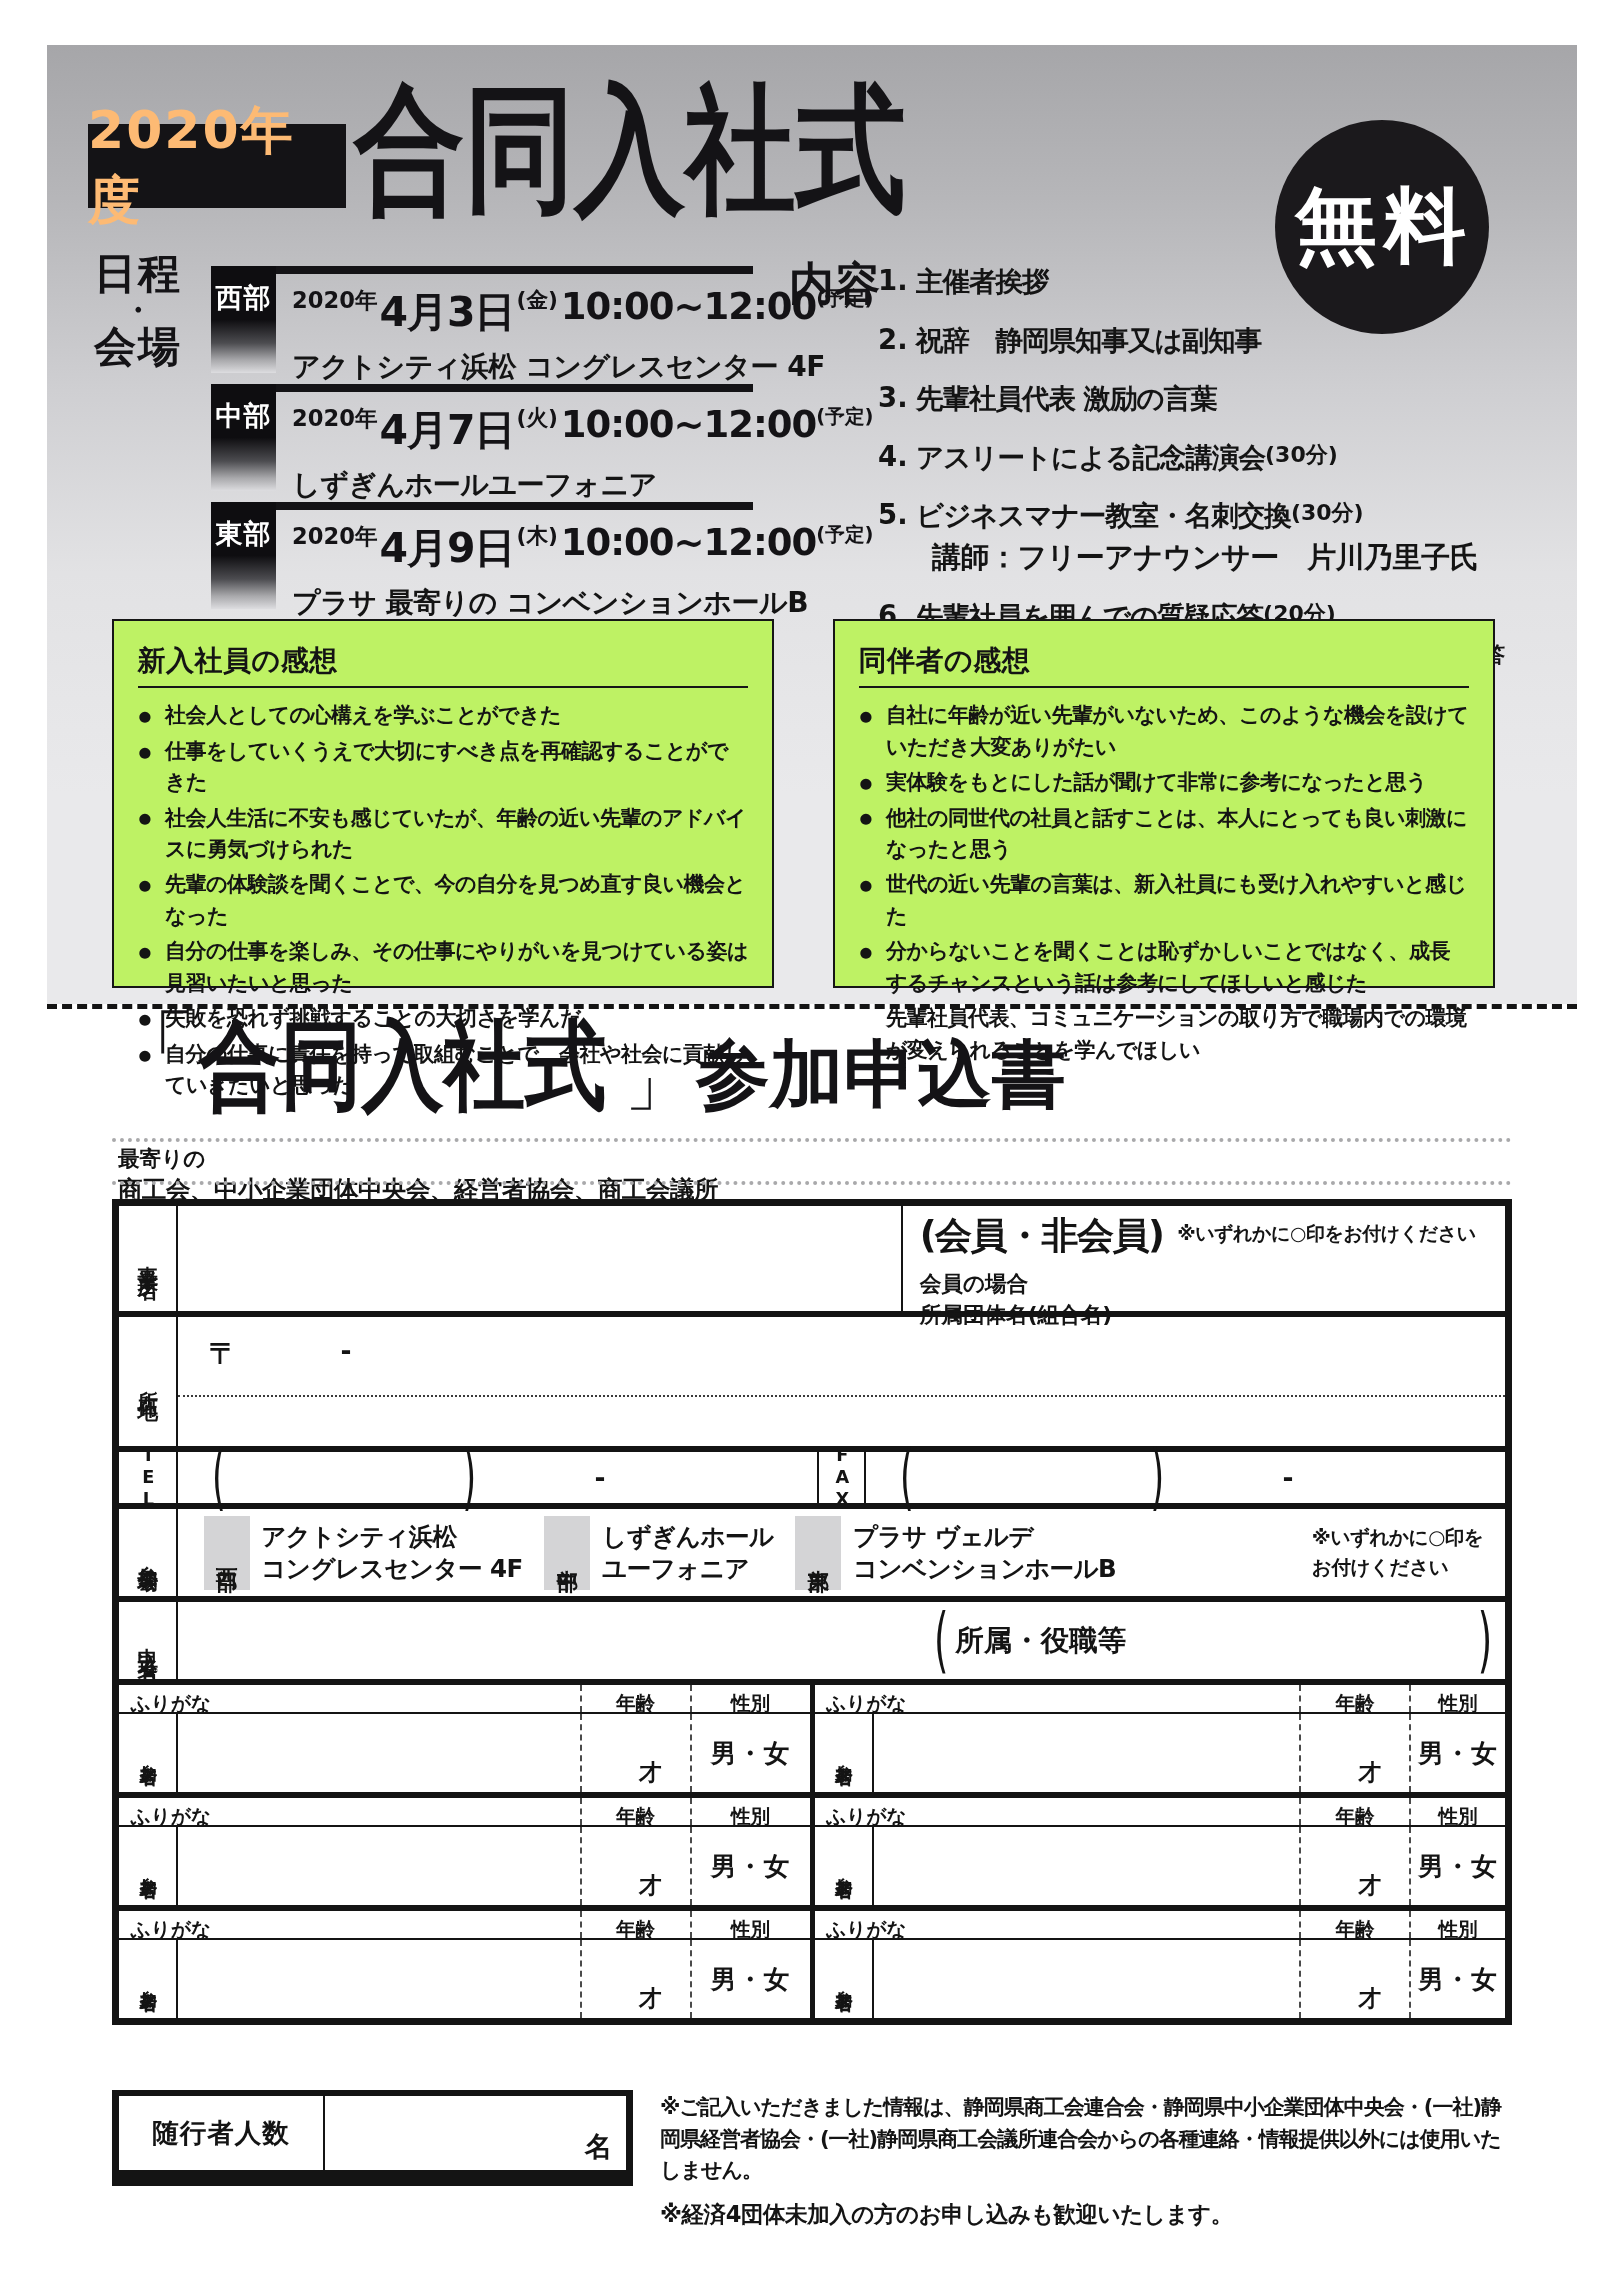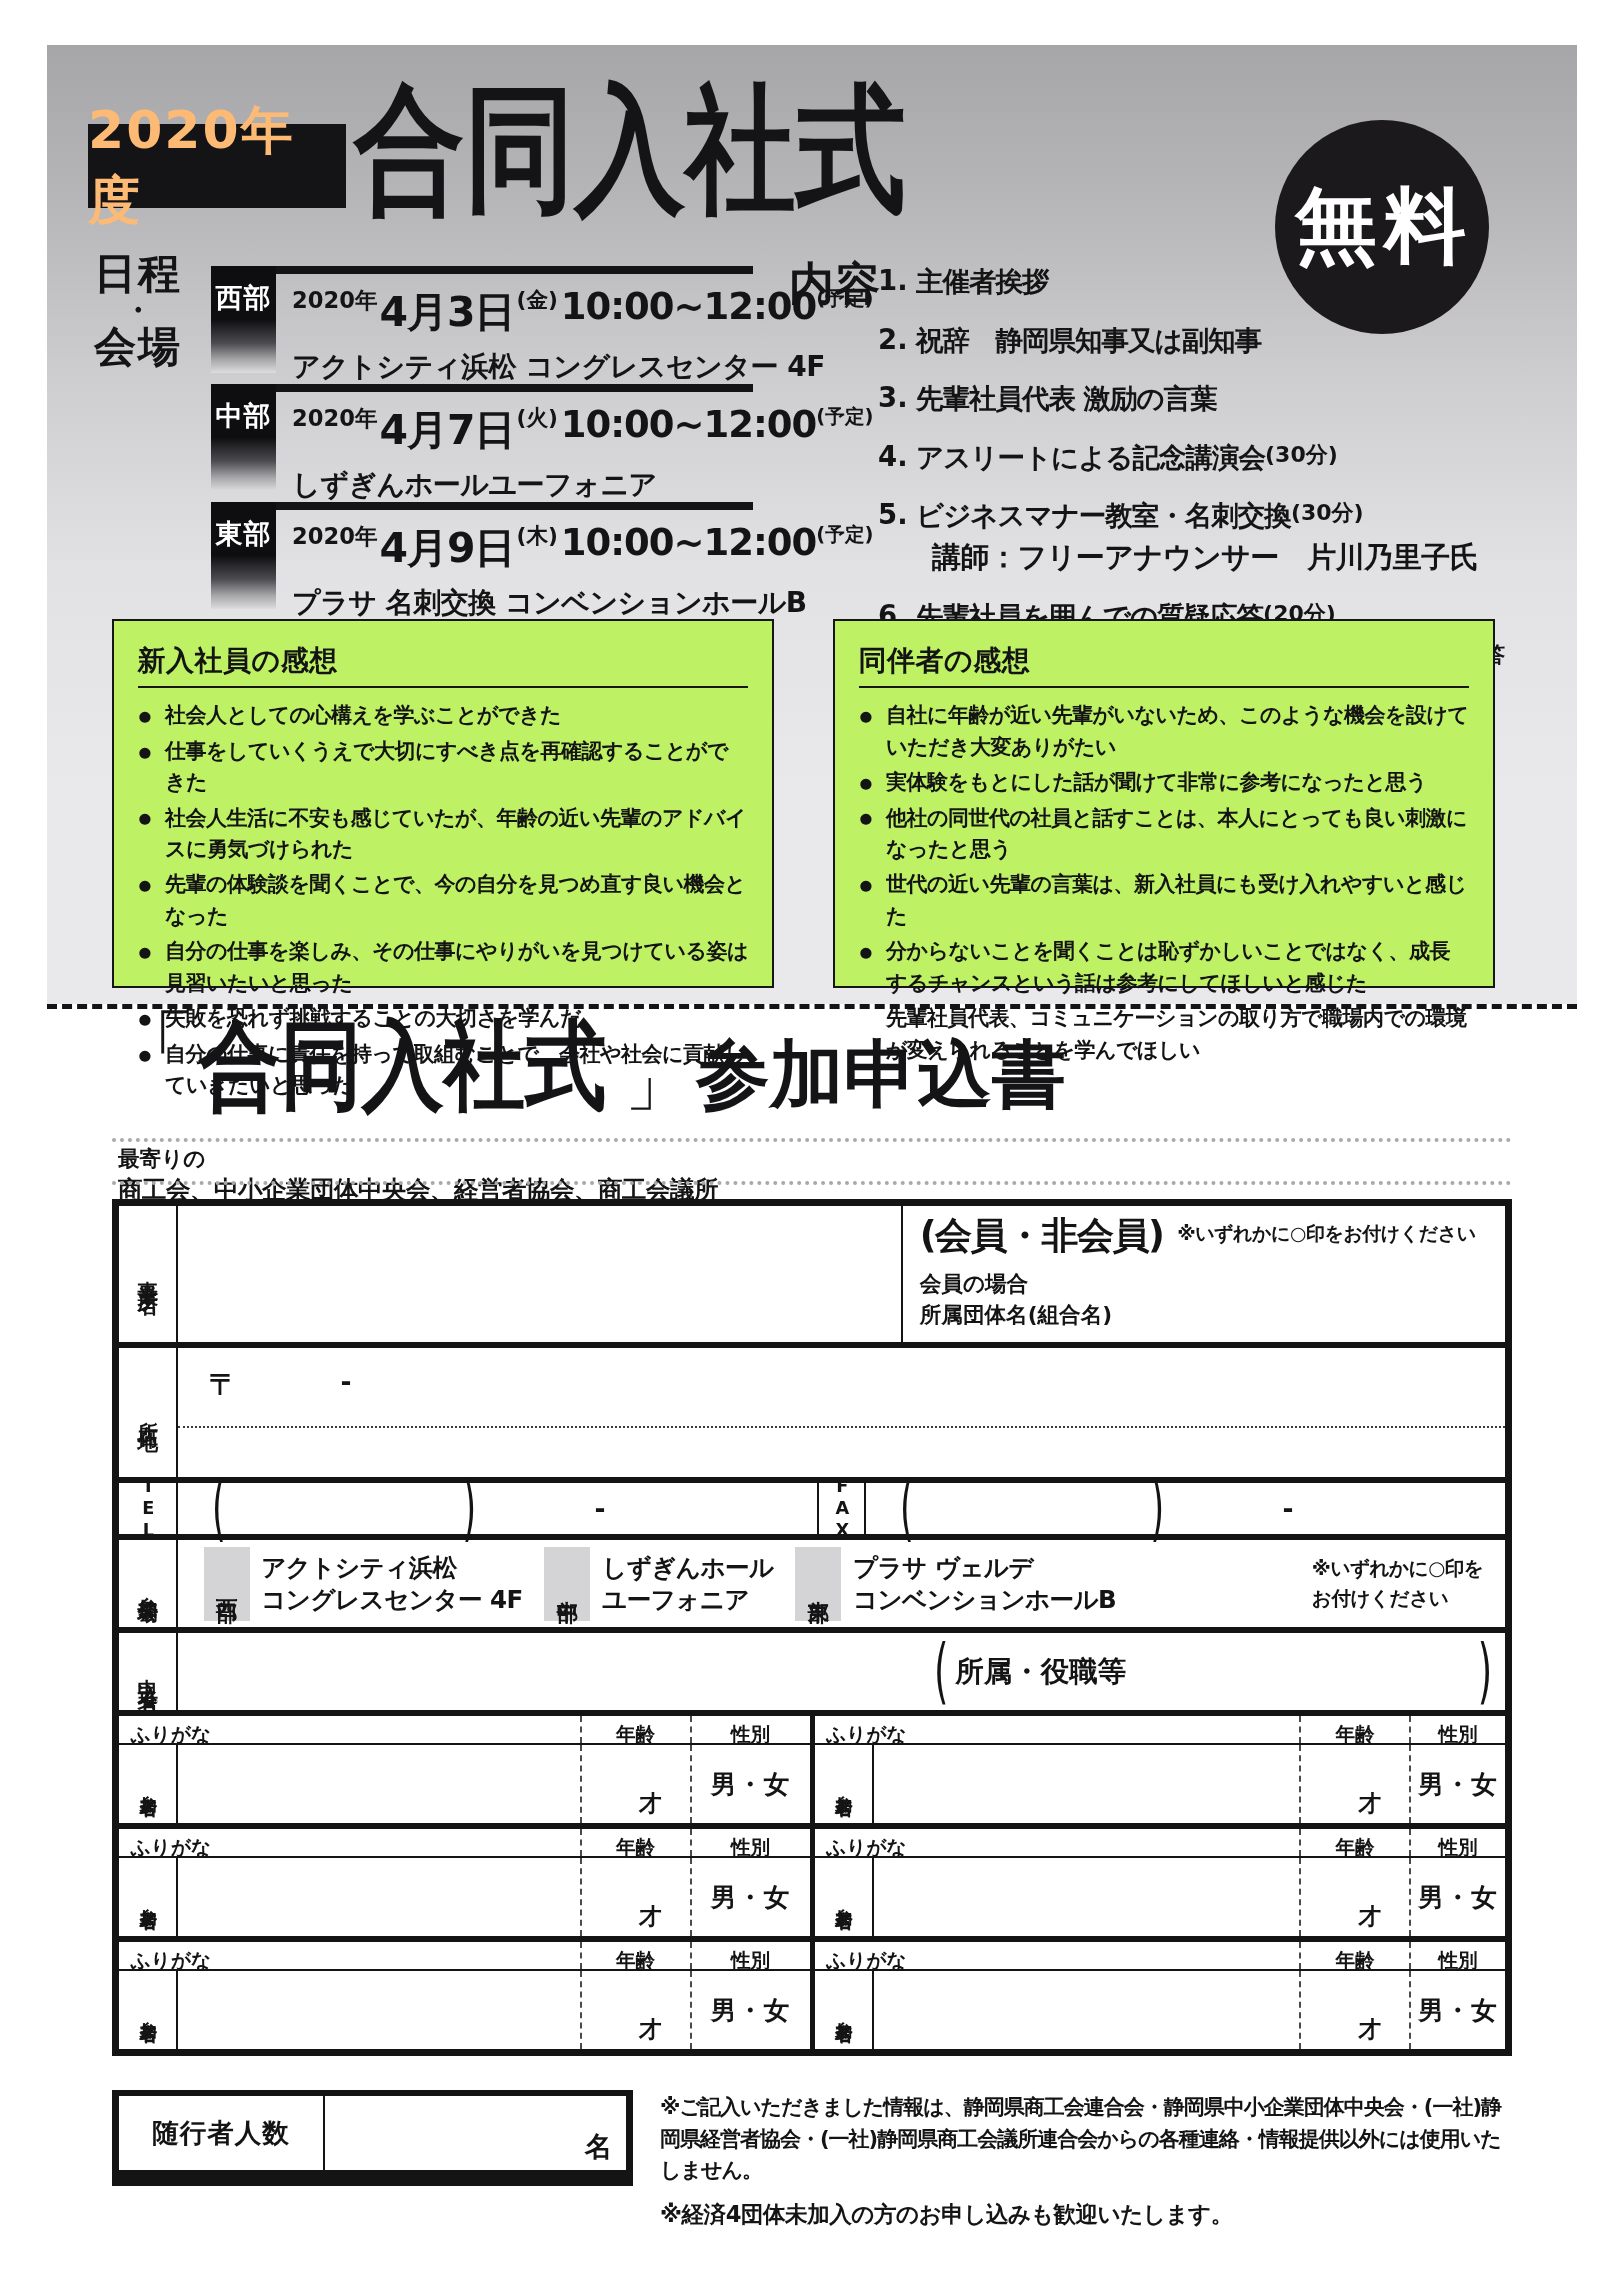--- a/index.html
+++ b/index.html
@@ -68,21 +68,21 @@
   .instr-date{margin-left:auto;margin-right:34px;display:flex;gap:74px;font-size:22.6px;font-weight:600;}
   
   .form-table{left:112px;top:1199px;width:1400px;border:7.9px solid #141414;box-sizing:border-box;background:#fff;}
   .row{display:flex;box-sizing:border-box;width:100%;}
   .bt-thick{border-top:6.9px solid #141414;}
   .bt-thin{border-top:2px solid #141414;}
   .lbl{width:59px;flex:none;border-right:2px solid #141414;display:flex;align-items:center;justify-content:center;box-sizing:border-box;}
   .vtext{writing-mode:vertical-rl;text-orientation:upright;font-size:20.6px;font-weight:700;letter-spacing:4.9px;line-height:1;}
   .vtext-sm{writing-mode:vertical-rl;text-orientation:upright;font-size:17.7px;font-weight:700;letter-spacing:2px;line-height:1;}
   
-  .r1{height:136px;}
+  .r1{height:105px;}
   .r1-input{flex:1;}
   .r1-right{width:604px;flex:none;border-left:2px solid #141414;padding:9.8px 0 0 16.7px;box-sizing:border-box;}
   .member-line{display:flex;align-items:flex-start;}
   .member{font-size:37px;font-weight:800;letter-spacing:-1.5px;line-height:1.1;}
   .member-note{font-size:19px;font-weight:600;margin-left:13.7px;margin-top:4.9px;letter-spacing:-0.5px;}
   .member-case{font-size:21.6px;font-weight:600;margin-top:12.8px;}
   .member-org{font-size:21.6px;font-weight:600;margin-top:2px;}
   
   .r2{height:135px;}
   .addr{flex:1;display:flex;flex-direction:column;}
@@ -189,21 +189,21 @@
   <div class="venue-bar"></div>
   <div class="region-tab">東部</div>
   <div class="venue-info">
     <div class="venue-date">
       <span class="vd-year">2020年</span>
       <span class="vd-date">4月9日</span>
       <span class="vd-day">(木)</span>
       <span class="vd-time">10:00~12:00</span>
       <span class="vd-note">(予定)</span>
     </div>
-    <div class="venue-place">プラサ 名刺交換 コンベンションホールB</div>
+    <div class="venue-place">プラサ 最寄りの コンベンションホールB</div>
   </div>
 </div>
 
 <div class="abs contents-label">内容</div>
 <div class="abs contents-list">
   <div class="c-item">
     <span class="c-no">1.</span>
     <span class="c-text">主催者挨拶</span>
   </div>
   <div class="c-item">

